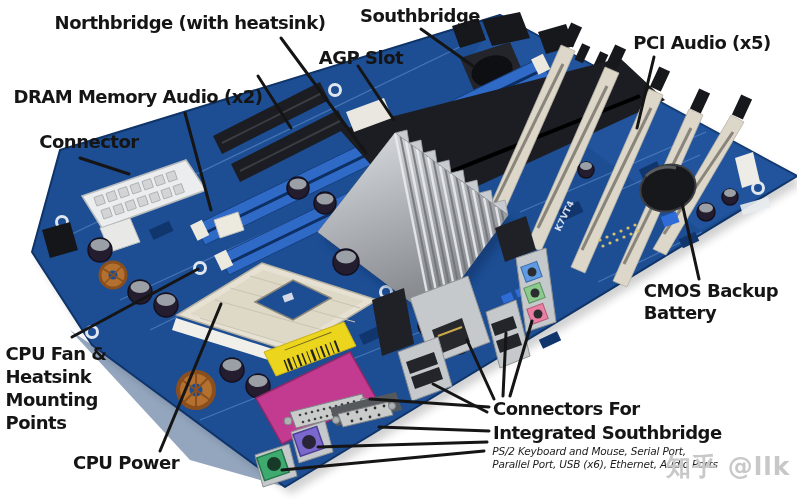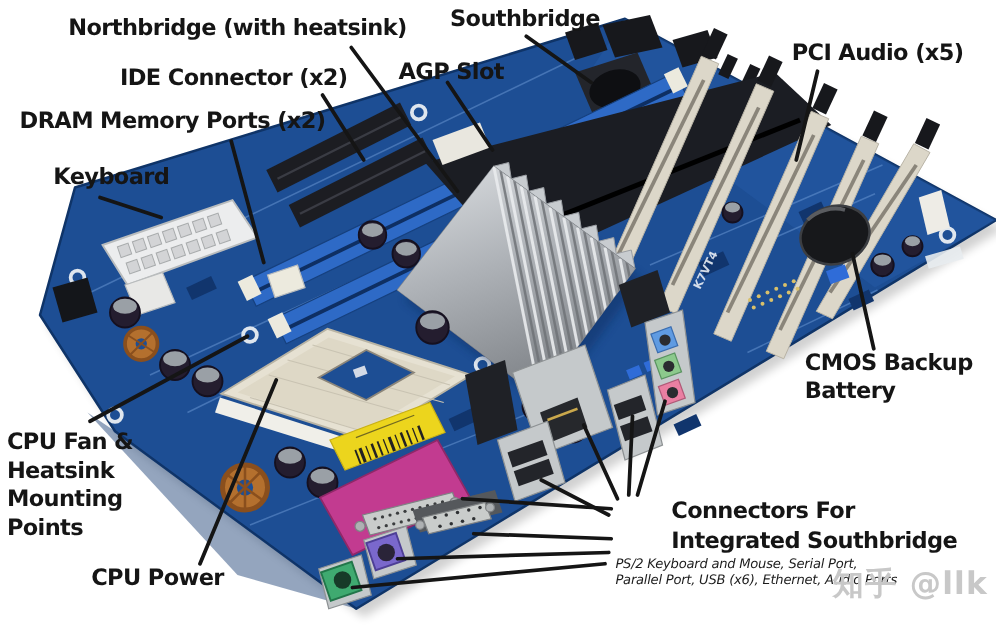--- a/index.html
+++ b/index.html
@@ -3,21 +3,21 @@
 <meta charset="utf-8">
 <style>
   html,body{margin:0;padding:0;background:#ffffff;}
   #stage{position:relative;width:797px;height:500px;background:#ffffff;overflow:hidden;
          font-family:"DejaVu Sans","Liberation Sans",sans-serif;}
   #boardsvg{position:absolute;left:0;top:0;}
   .lbl{position:absolute;transform:translate(-50%,-50%);color:#151515;
        font-weight:bold;font-size:18px;letter-spacing:-0.5px;line-height:22px;
        text-align:left;white-space:nowrap;}
   .lbl .ln{white-space:nowrap;}
-  .lbl-left{transform:translate(0,-50%);text-align:left;line-height:24px;margin-left:44px;}
+  .lbl-left{transform:translate(0,-50%);text-align:left;line-height:24px;}
   .lbl-small{font-size:10.5px;font-style:italic;font-weight:normal;letter-spacing:-0.2px;
              line-height:13px;color:#1c1c1c;}
   .watermark{position:absolute;font-size:25px;font-weight:bold;color:#c8c8c8;
              letter-spacing:1px;white-space:nowrap;text-align:center;}
 </style>
 </head>
 <body>
 
 <div id="stage">
 
@@ -437,27 +437,26 @@
     <line x1="484" y1="451" x2="282" y2="470"></line>
     <line x1="487" y1="412" x2="433" y2="384"></line>
     <line x1="494" y1="399" x2="467" y2="340"></line>
     <line x1="503" y1="396" x2="506" y2="333"></line>
     <line x1="510" y1="396" x2="532" y2="321"></line>
   </g>
 </svg>
 
 <div class="lbl" style="left:190px;top:23px">Northbridge (with heatsink)</div>
 <div class="lbl" style="left:420px;top:16px">Southbridge</div>
-<div class="lbl" style="left:187px;top:63px">IDE Connector (x2)</div>
 <div class="lbl" style="left:361px;top:58px">AGP Slot</div>
 <div class="lbl" style="left:702px;top:43px">PCI Audio (x5)</div>
-<div class="lbl" style="left:138px;top:97px">DRAM Memory Ports (x2)</div>
+<div class="lbl" style="left:138px;top:97px">DRAM Memory Audio (x2)</div>
 
 <div class="lbl" style="left:89px;top:142px">
-  <div class="ln">Keyboard</div>
+  <div class="ln">Connector</div>
 </div>
 
 <div class="lbl" style="left:711px;top:302px">
   <div class="ln">CMOS Backup</div>
   <div class="ln">Battery</div>
 </div>
 
 <div class="lbl" style="left:56px;top:388px;line-height:23px">
   <div class="ln">CPU Fan &amp;</div>
   <div class="ln">Heatsink</div>

